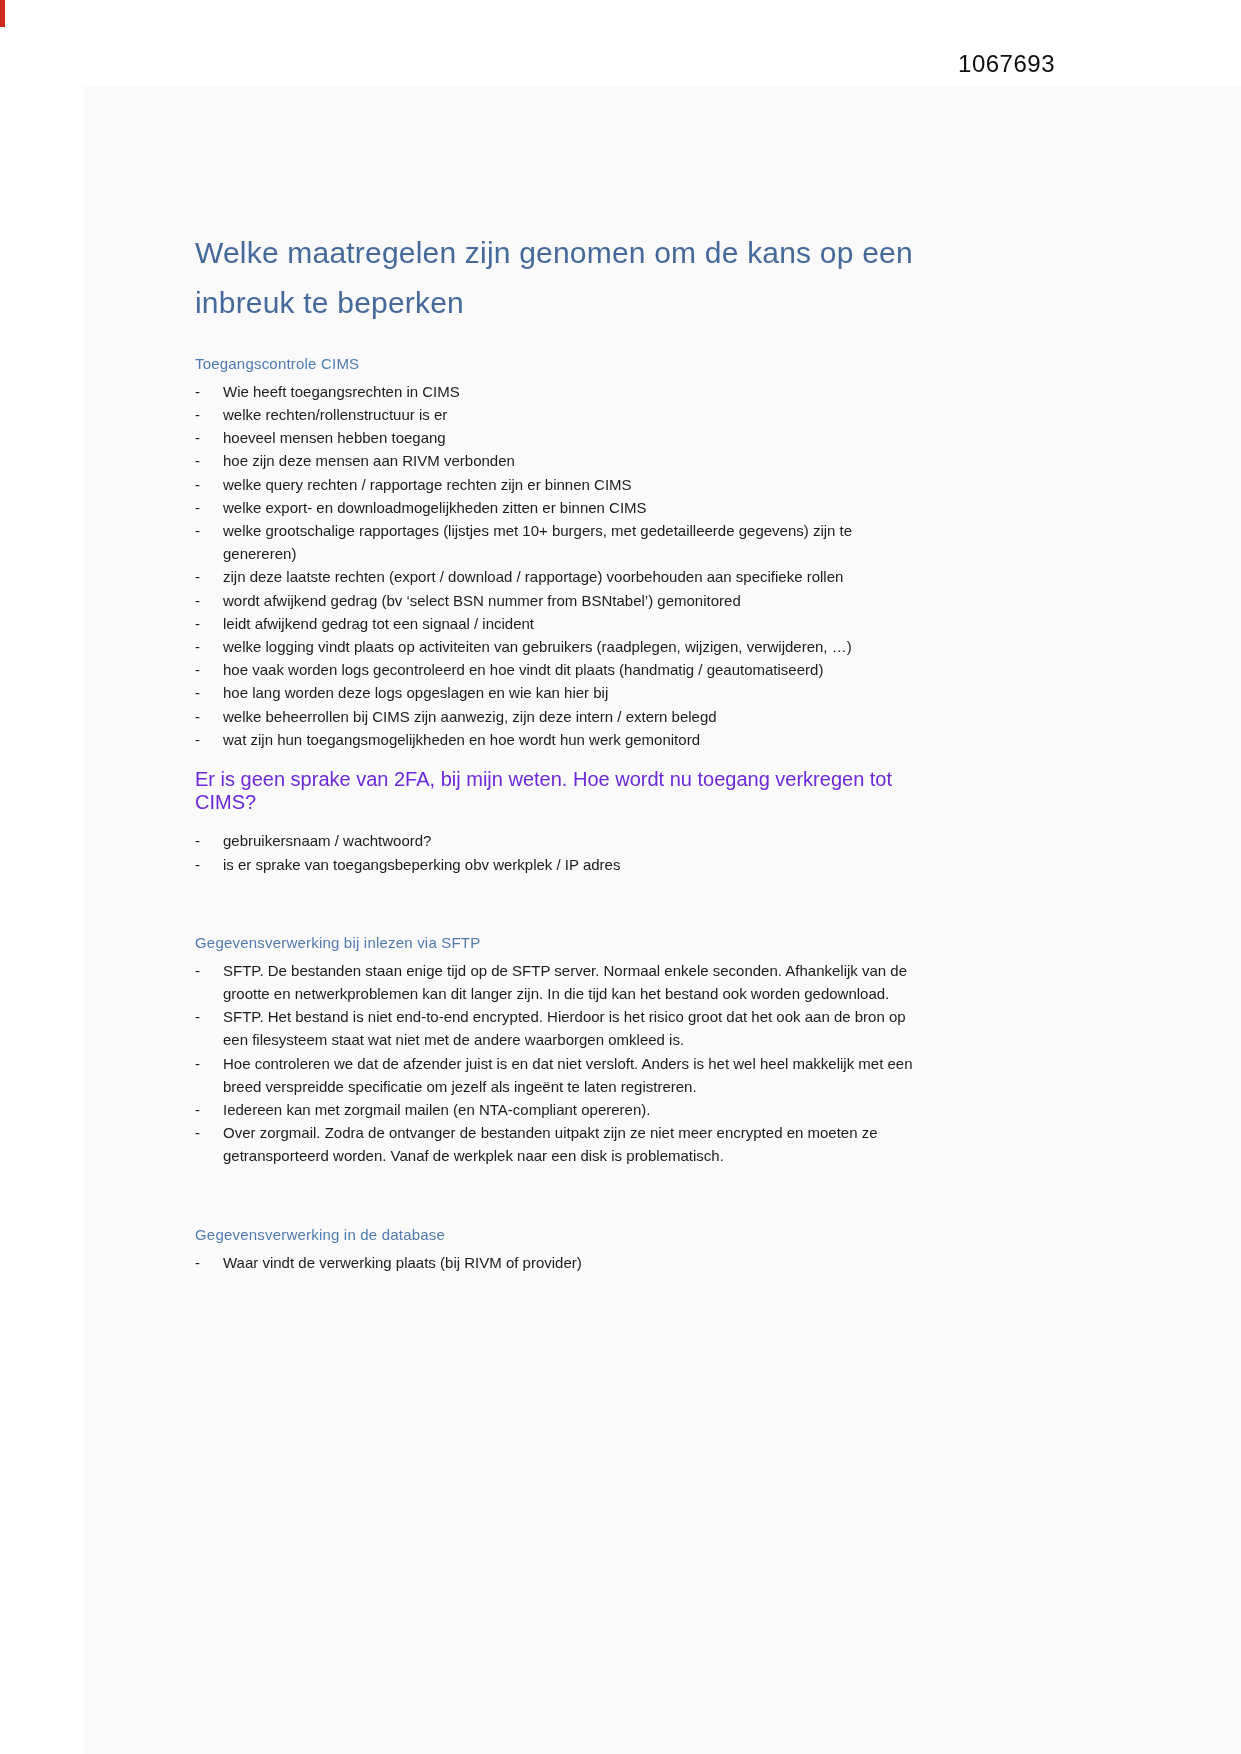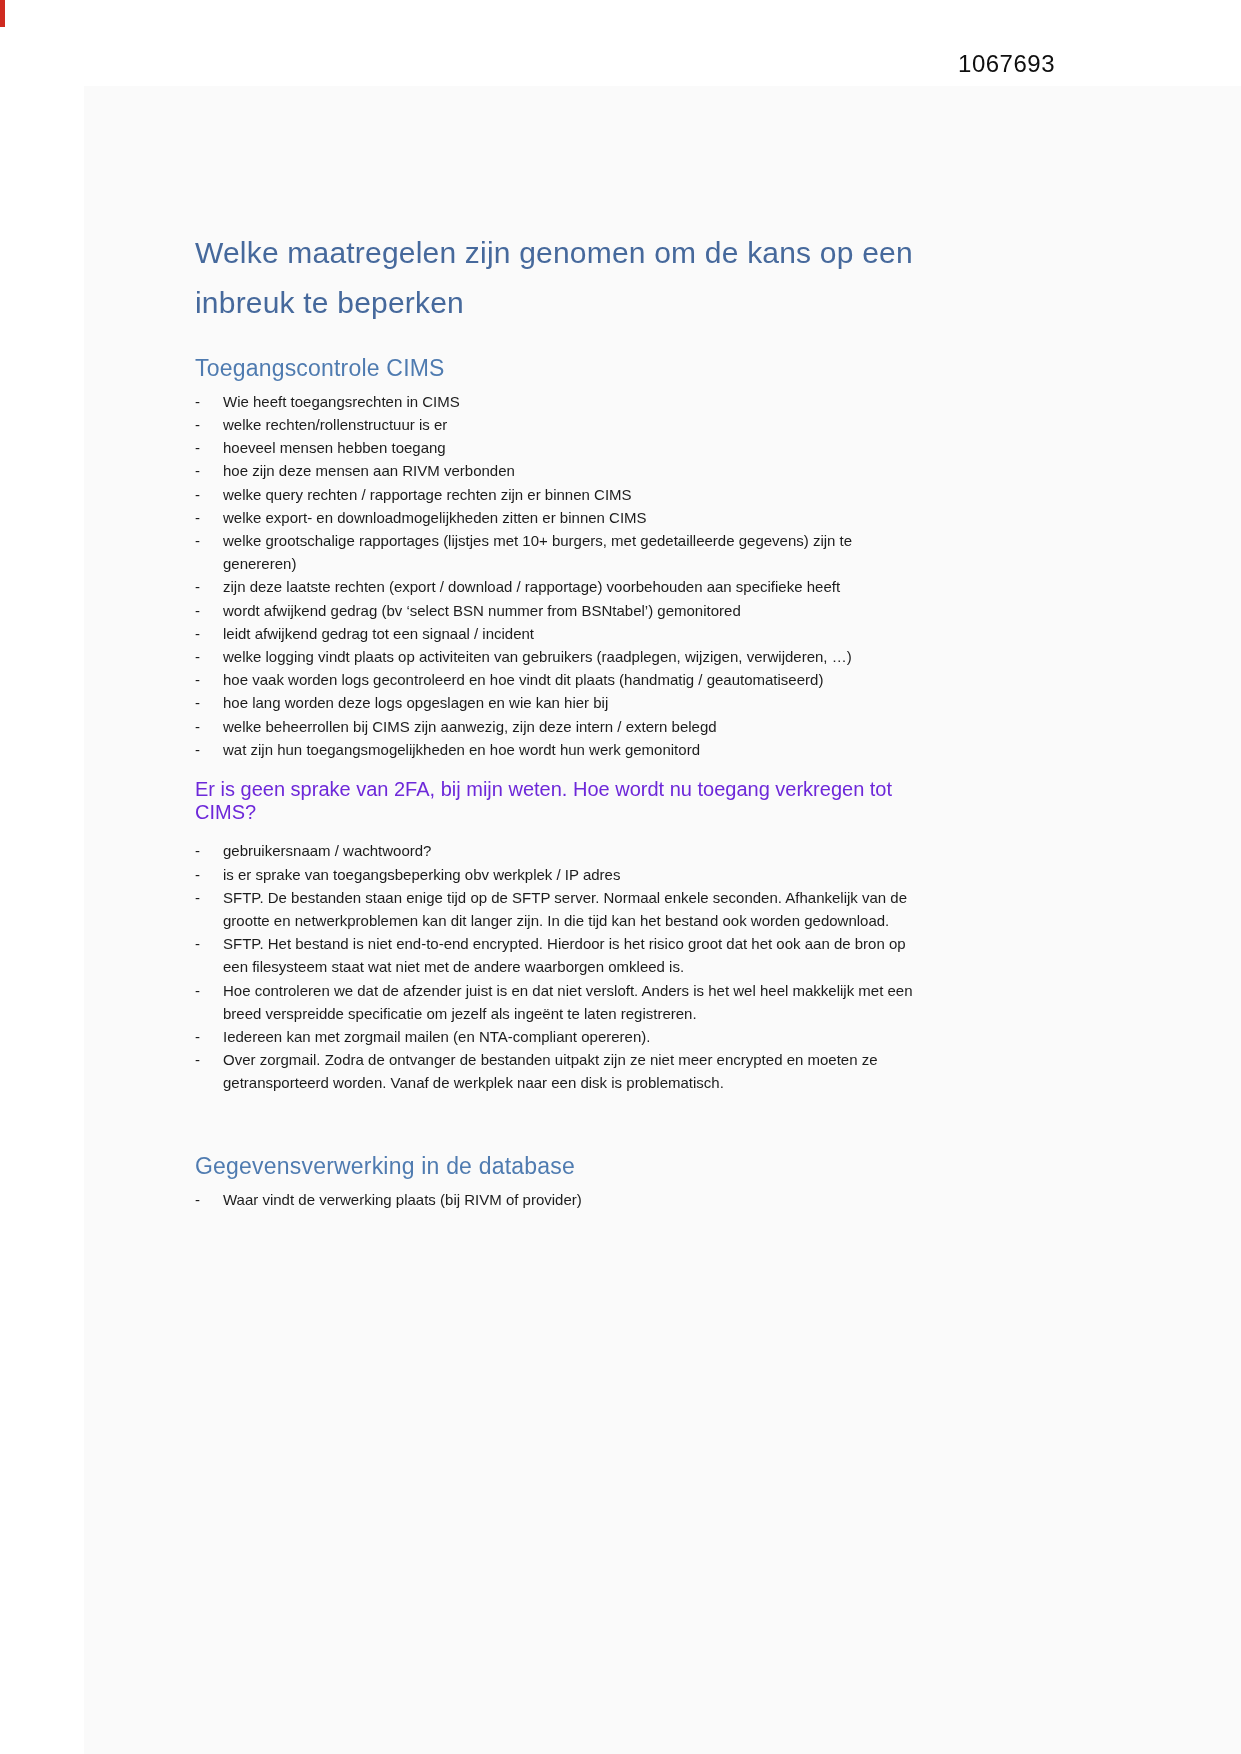--- a/index.html
+++ b/index.html
@@ -28,21 +28,21 @@
   }
   h1.title{
     margin:228px 0 0 0;
     font-size:30px;font-weight:400;
     color:#46699c;
     line-height:1.68;
     letter-spacing:0.2px;
   }
   section.sec h2{
     margin:58px 0 8px 0;
-    font-size:23px;font-weight:400;
+    font-size:15px;font-weight:400;
     color:#4f7bb0;
     letter-spacing:0.2px;
   }
   section.sec:first-of-type h2{margin-top:26px;}
   ul.blist{list-style:none;margin:0;padding:0;}
   ul.blist li{
     display:flex;align-items:flex-start;
     font-size:15px;line-height:23.2px;color:#1c1c1c;
   }
   ul.blist .dash{flex:none;width:28px;}
@@ -89,21 +89,21 @@
         <li>
             <span class="dash">-</span>
             <span class="btxt">welke export- en downloadmogelijkheden zitten er binnen CIMS</span>
           </li>
         <li>
             <span class="dash">-</span>
             <span class="btxt">welke grootschalige rapportages (lijstjes met 10+ burgers, met gedetailleerde gegevens) zijn te genereren)</span>
           </li>
         <li>
             <span class="dash">-</span>
-            <span class="btxt">zijn deze laatste rechten (export / download / rapportage) voorbehouden aan specifieke heeft</span>
+            <span class="btxt">zijn deze laatste rechten (export / download / rapportage) voorbehouden aan specifieke rollen</span>
           </li>
         <li>
             <span class="dash">-</span>
             <span class="btxt">wordt afwijkend gedrag (bv ‘select BSN nummer from BSNtabel’) gemonitored</span>
           </li>
         <li>
             <span class="dash">-</span>
             <span class="btxt">leidt afwijkend gedrag tot een signaal / incident</span>
           </li>
         <li>
@@ -134,20 +134,21 @@
             <span class="btxt">gebruikersnaam / wachtwoord?</span>
           </li>
         <li>
             <span class="dash">-</span>
             <span class="btxt">is er sprake van toegangsbeperking obv werkplek / IP adres</span>
           </li>
       </ul>
     </section>
 
     <section class="sec">
+      <h2>Gegevensverwerking bij inlezen via SFTP</h2>
       <ul class="blist">
         <li>
             <span class="dash">-</span>
             <span class="btxt">SFTP. De bestanden staan enige tijd op de SFTP server. Normaal enkele seconden. Afhankelijk van de grootte en netwerkproblemen kan dit langer zijn. In die tijd kan het bestand ook worden gedownload.</span>
           </li>
         <li>
             <span class="dash">-</span>
             <span class="btxt">SFTP. Het bestand is niet end-to-end encrypted. Hierdoor is het risico groot dat het ook aan de bron op een filesysteem staat wat niet met de andere waarborgen omkleed is.</span>
           </li>
       </ul>

